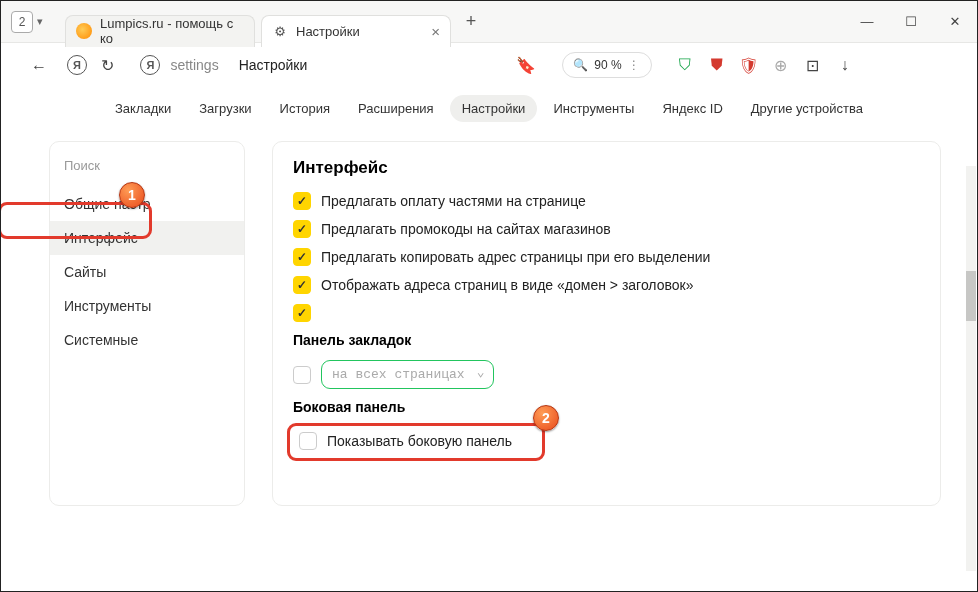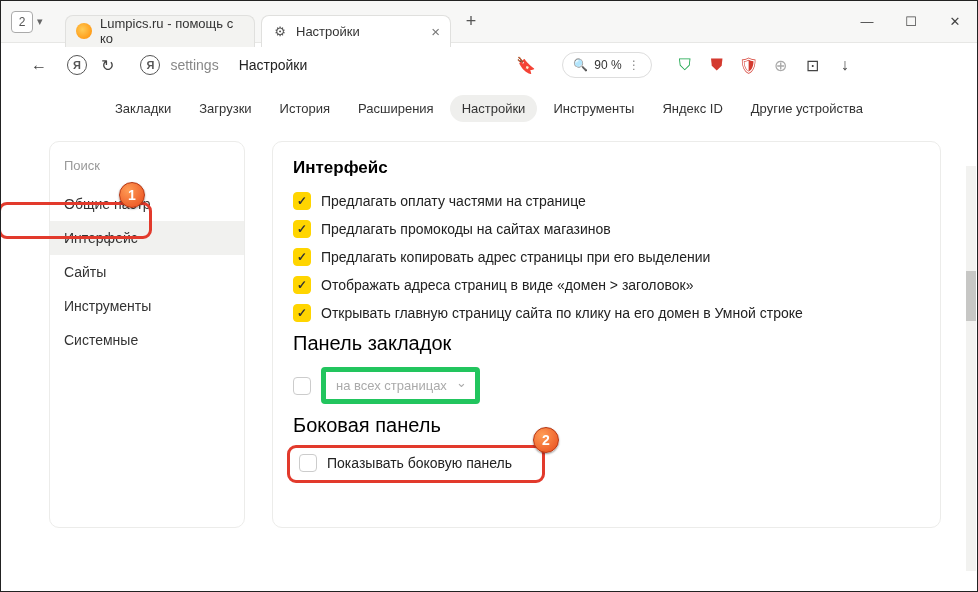--- a/index.html
+++ b/index.html
@@ -38,25 +38,25 @@
   .top-tabs .tt { padding: 6px 12px; border-radius: 14px; cursor: pointer; }
   .top-tabs .tt.selected { background: #efefed; }
   .content { display: flex; padding: 12px 36px 0 48px; gap: 27px; position: relative; }
   .sidepanel { width: 196px; border: 1px solid #ececea; border-radius: 10px; padding: 10px 0; font-size: 14px; background: #fff; }
   .search { color: #999; padding: 6px 14px 14px 14px; font-size: 13px; }
   .sideitem { padding: 9px 14px; color: #333; position: relative; }
   .sideitem.selected { background: #f1f1ef; }
   .red-frame { border: 3px solid #e23a2c; border-radius: 9px; position: absolute; pointer-events: none; }
   .main { flex: 1; border: 1px solid #ececea; border-radius: 10px; padding: 14px 20px 40px 20px; background: #fff; font-size: 14px; position: relative; }
   .main h3 { margin: 2px 0 14px 0; font-size: 17px; font-weight: 600; }
-  .main h4 { margin: 7px 0 12px 0; font-size: 20px; font-weight: 400; }
+  .main h4 { margin: 7px 0 12px 0; font-size: 14px; font-weight: 700; }
   .row { display: flex; align-items: center; gap: 10px; margin: 10px 0; color: #222; }
   .cb { width: 18px; height: 18px; border: 1px solid #ccc; border-radius: 4px; flex-shrink: 0; }
   .cb.checked { background: #ffd500; border-color: #ffd500; display: flex; align-items: center; justify-content: center; color: #333; font-size: 12px; font-weight: bold; }
-  .sel { border: 5px solid #22c55e; border-radius: 4px; padding: 6px 28px 6px 10px; font-size: 13px; color: #aaa; position: relative; }
+  .sel { border: 1px solid #22c55e; border-radius: 9px; padding: 6px 28px 6px 10px; font-size: 13px; color: #aaa; position: relative; font-family: Liberation Mono, monospace; }
   .sel::after { content: "⌄"; position: absolute; right: 8px; top: 3px; color: #aaa; }
   .badge { position: absolute; width: 26px; height: 26px; border-radius: 50%; background: radial-gradient(circle at 35% 30%, #ff9c55, #e84a1c); border: 1px solid #b53410; color: #fff; font-weight: bold; font-size: 14px; display: flex; align-items: center; justify-content: center; box-shadow: 0 1px 2px rgba(0,0,0,0.4); }
   .scrollbar { position: absolute; right: 1px; top: 165px; width: 10px; height: 405px; background: #f2f2f0; }
   .scroll-thumb { position: absolute; right: 1px; top: 270px; width: 10px; height: 50px; background: #c7c7c5; }
 </style>
 </head>
 <body>
 
 <div class="titlebar">
   <div class="tab-count">2</div>
@@ -140,21 +140,20 @@
     <div class="row">
         <div class="cb checked">✓</div>
         <span>Предлагать копировать адрес страницы при его выделении</span>
       </div>
     <div class="row">
         <div class="cb checked">✓</div>
         <span>Отображать адреса страниц в виде «домен &gt; заголовок»</span>
       </div>
     <div class="row">
         <div class="cb checked">✓</div>
-        <span>Открывать главную страницу сайта по клику на его домен в Умной строке</span>
       </div>
 
     <h4>Панель закладок</h4>
     <div class="row">
       <div class="cb"></div>
       <div class="sel">на всех страницах</div>
     </div>
 
     <h4>Боковая панель</h4>
     <div class="row" style="position:relative;padding:5px 6px;">

